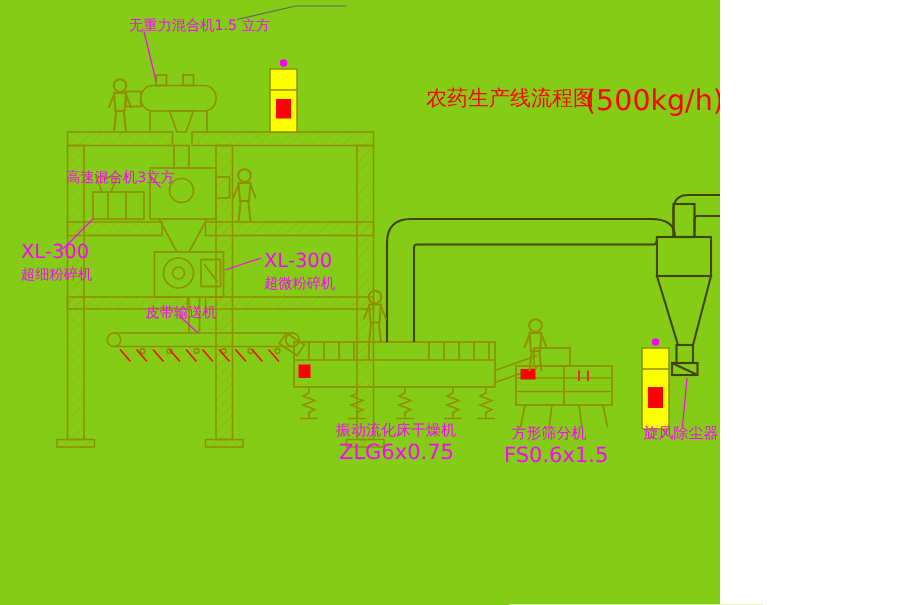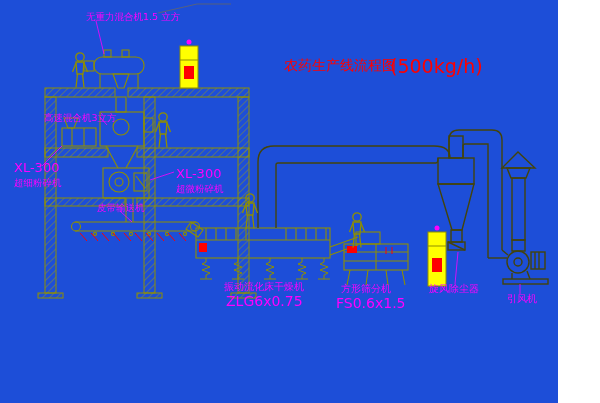--- a/index.html
+++ b/index.html
@@ -1,16 +1,16 @@
 <!DOCTYPE html>
 <html><head>
 <meta charset="utf-8">
 <style>
   html,body{margin:0;padding:0;background:#ffffff;}
-  .canvas{position:relative;width:558px;height:403px;background:#1d4ed8;overflow:hidden;}
+  .canvas{position:relative;width:480px;height:403px;background:#84cc16;overflow:hidden;}
   svg{display:block;}
   text{font-family:"DejaVu Sans","Liberation Sans",sans-serif;}
   .lbl{fill:#ff00ff;}
   .ttl{fill:#ff0000;}
   .olive{stroke:#8f8f00;fill:none;stroke-width:1.1;}
   .dark{stroke:#44440a;fill:none;stroke-width:1.4;}
   .redln{stroke:#ff0000;fill:none;stroke-width:1;}
 </style>
 </head>
 <body>

